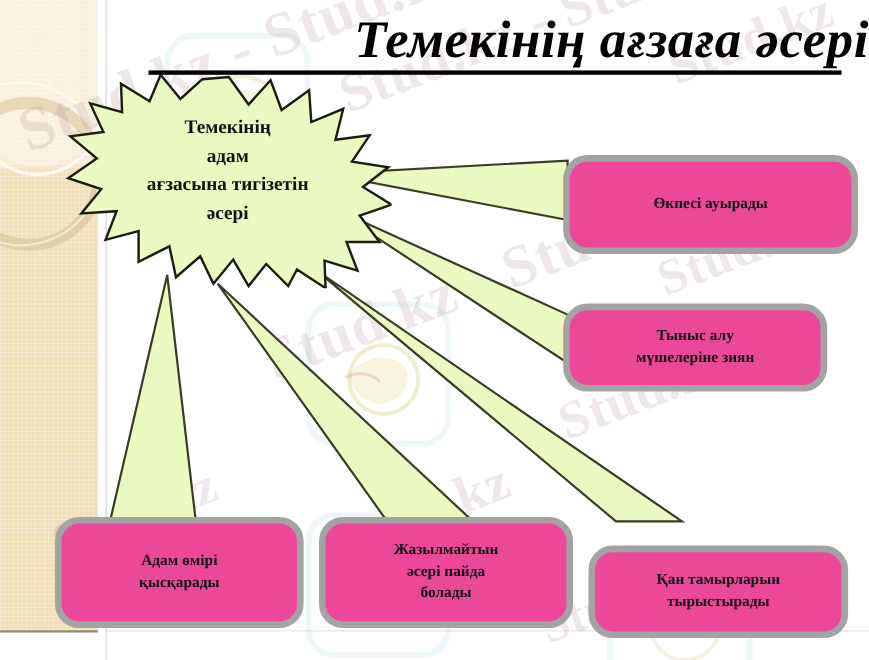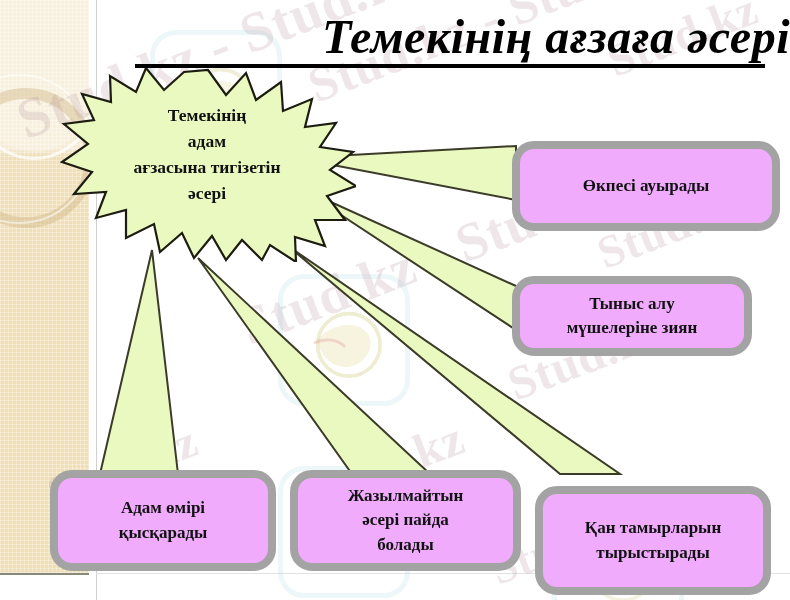--- a/index.html
+++ b/index.html
@@ -132,40 +132,40 @@
     font-size: 17.5px;
     line-height: 1.48;
     color: #111111;
   }
 
   
   .cbox {
     position: absolute;
     z-index: 5;
     box-sizing: border-box;
-    background: #f0abfc;
-    border: 8px solid #a3a3a3;
+    background: #ec4899;
+    border: 6px solid #a3a3a3;
     border-radius: 22px;
     display: flex;
     align-items: center;
     justify-content: center;
     text-align: center;
     font-family: "Liberation Serif", "DejaVu Serif", serif;
     font-weight: bold;
-    font-size: 17px;
+    font-size: 14px;
     line-height: 1.42;
     color: #111111;
   }
   .cbox span { display: block; width: 100%; white-space: pre-line; }
 
   #box-lungs   { left: 512px; top: 141px; width: 268px; height: 90px; }
   #box-breath  { left: 512px; top: 276px; width: 240px; height: 80px; }
   #box-life    { left: 50px;  top: 470px; width: 226px; height: 101px; }
   #box-wound   { left: 290px; top: 470px; width: 231px; height: 101px; }
-  #box-vessels { left: 535px; top: 486px; width: 236px; height: 109px; align-items: center; }
+  #box-vessels { left: 535px; top: 496px; width: 236px; height: 84px; align-items: center; }
 
   
   #title {
     position: absolute;
     left: 96px; top: 12px;
     width: 694px;
     z-index: 7;
     text-align: right;
     font-family: "Liberation Serif", "DejaVu Serif", serif;
     font-style: italic;

